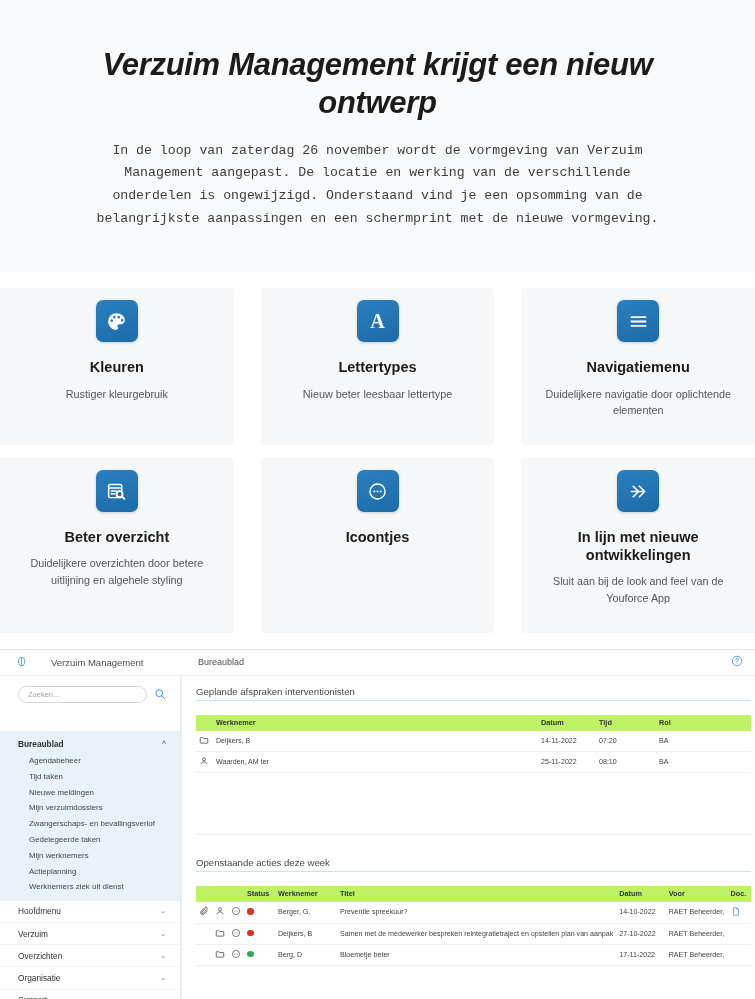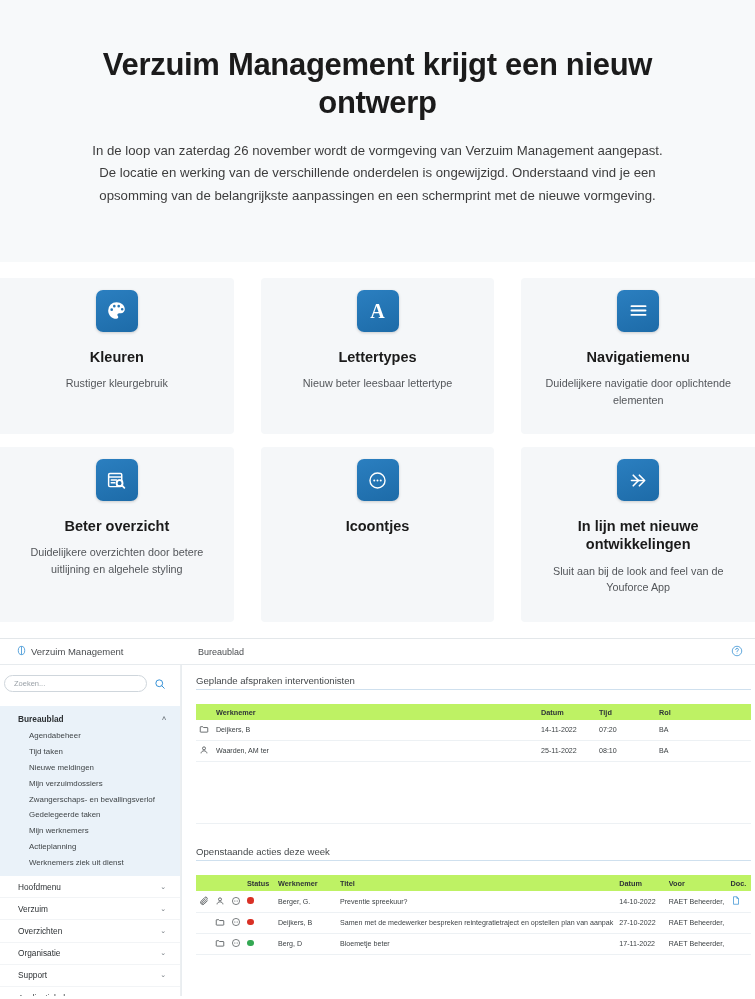--- a/index.html
+++ b/index.html
@@ -18,27 +18,29 @@
     text-align: center;
   }
   .hero-title {
     font-size: 31px;
     line-height: 1.22;
     font-weight: bold;
     color: #1b1b1b;
     letter-spacing: -0.3px;
     max-width: 600px;
     margin: 0 auto 18px;
+    font-style: italic;
   }
   .hero-sub {
     font-size: 13.2px;
     line-height: 1.72;
     color: #3d3d3d;
     max-width: 588px;
-    margin: 12px auto;
+    margin: 0 auto;
+    font-family: Liberation Mono, monospace;
   }
 
   
   .cards-wrap { background: #ffffff; padding: 16px 0 0; }
   .card-row {
     display: flex;
     gap: 27px;
     padding: 0 0 0 0;
     margin-bottom: 13px;
   }
@@ -84,37 +86,37 @@
     font-size: 8px;
     color: #53565a;
   }
   .app-topbar {
     height: 26px;
     display: flex; align-items: center;
     border-bottom: 1px solid #e7ebee;
     background: #ffffff;
     padding-left: 16px;
   }
-  .brand { display: flex; align-items: center; gap: 4px; width: 165px; }
+  .brand { display: flex; align-items: center; gap: 24px; width: 165px; }
   .brand-name { font-size: 9.5px; color: #4a4d50; }
   .crumb { font-size: 9px; color: #4a4d50; margin-left: 17px; }
   .help-icon { margin-left: auto; margin-right: 12px; color: #3b93d4; }
 
   .app-body { display: flex; height: 332px; }
 
   .sidebar {
     width: 181px;
     background: #ffffff;
     border-right: 1px solid #eceff1;
     padding-top: 10px;
     flex: 0 0 181px;
   }
   .search-row {
     display: flex; align-items: center; gap: 7px;
-    padding: 0 14px 0 4px; margin-bottom: 14px;
+    padding: 0 14px 0 18px; margin-bottom: 28px;
   }
   .search-box {
     flex: 1;
     height: 17px;
     border: 1px solid #cfd6dc;
     border-radius: 9px;
     background: #ffffff;
     display: flex; align-items: center;
     padding: 0 9px;
     font-size: 7.5px;

